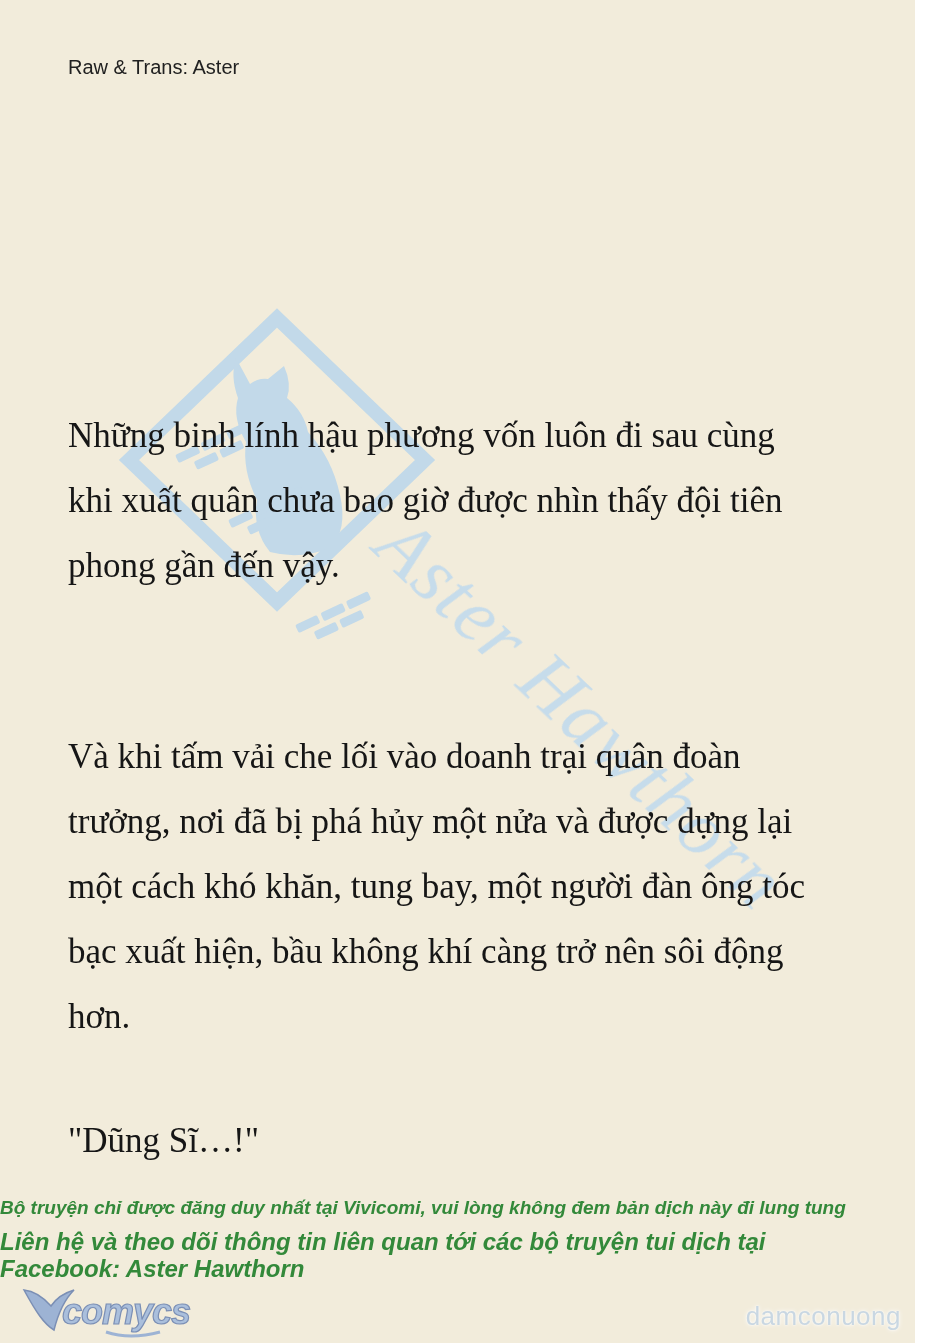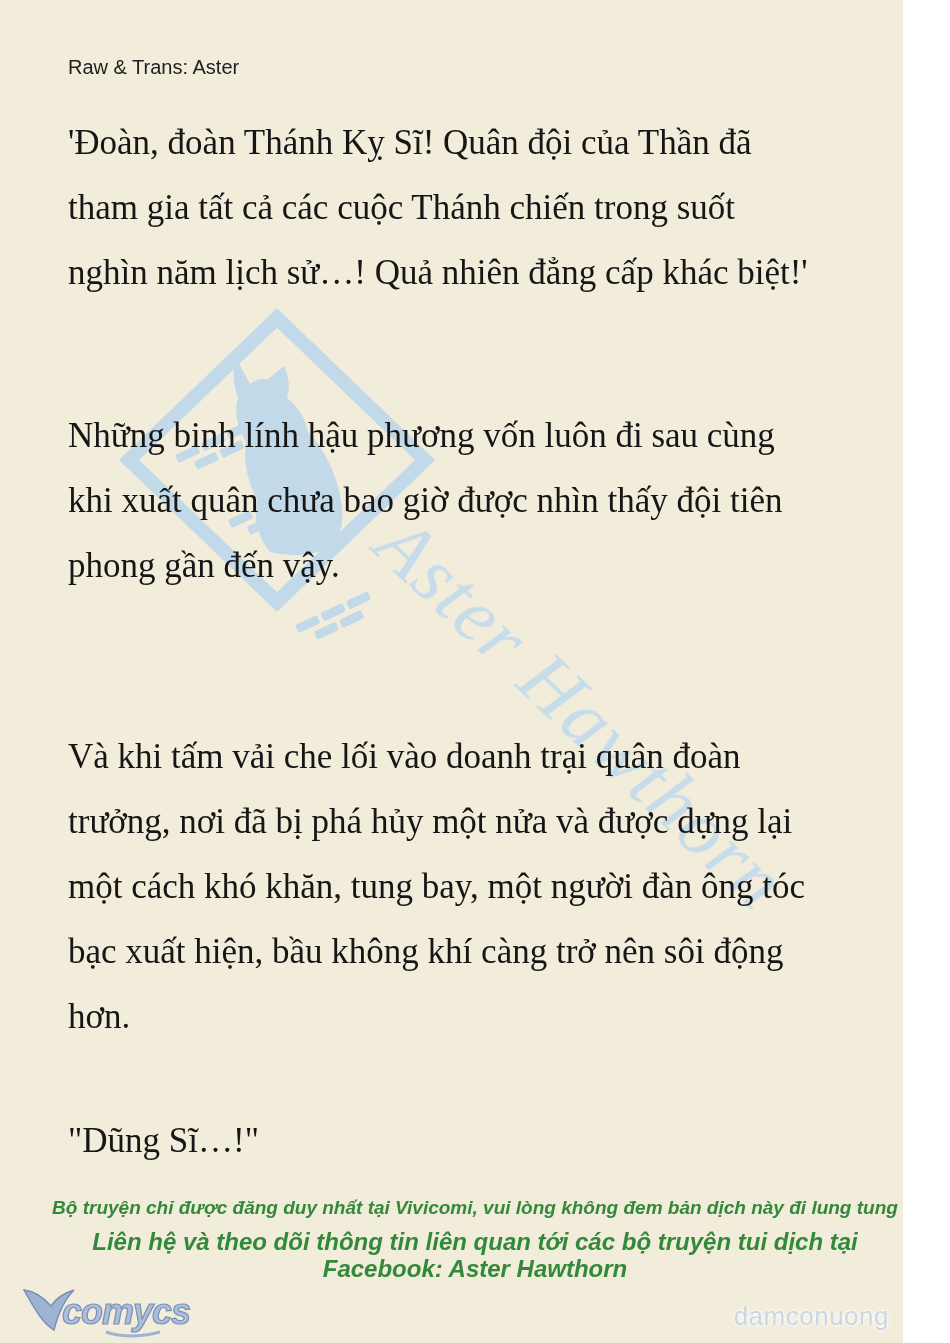--- a/index.html
+++ b/index.html
@@ -2,38 +2,39 @@
 <html><head>
 <meta charset="utf-8">
 <style>
   html,body{margin:0;padding:0;}
   .page{
     position:relative;
     width:903px;height:1343px;
     background:#f2ecdb;
     overflow:hidden;
     font-family:"Liberation Serif", serif;
+    padding-left:12px;
   }
   .credit{
     position:absolute;left:68px;top:56px;
     font-family:"Liberation Sans", sans-serif;
     font-size:20px;color:#212121;
   }
   .wm{position:absolute;left:0;top:0;pointer-events:none;}
   .para{
     position:absolute;left:68px;
     color:#161616;font-size:35px;line-height:65px;
     white-space:nowrap;
   }
   .p1{top:110px}
   .p2{top:403px}
   .p3{top:724px}
   .p4{top:1108px}
   .footer-line{
-    position:absolute;left:0;width:950px;text-align:center;
+    position:absolute;left:0;width:950px;text-align:left;
     font-family:"Liberation Sans", sans-serif;
     font-style:italic;font-weight:bold;color:#33893a;
   }
   .f1{top:1197px;font-size:19px}
   .f2{top:1228px;font-size:24px}
   .f3{top:1255px;font-size:24px}
   .vcomycs-logo{position:absolute;left:10px;top:1276px;}
   .damconuong{
     position:absolute;right:14px;top:1301px;
     font-family:"Liberation Sans", sans-serif;
@@ -77,25 +78,20 @@
           <rect x="28" y="0" width="24" height="9" rx="2"></rect>
           <rect x="56" y="0" width="24" height="9" rx="2"></rect>
           <rect x="14" y="14" width="24" height="9" rx="2"></rect>
           <rect x="42" y="14" width="24" height="9" rx="2"></rect>
         </g>
       </g>
       <text transform="translate(372,550) rotate(43.5)" font-family="Liberation Serif, serif" font-style="italic" font-size="78" letter-spacing="2" fill="#bcd8ee">Aster Hawthorn</text>
     </g>
   </svg>
 
-  <div class="para p1">
-    <div class="line">'Đoàn, đoàn Thánh Kỵ Sĩ! Quân đội của Thần đã</div>
-    <div class="line">tham gia tất cả các cuộc Thánh chiến trong suốt</div>
-    <div class="line">nghìn năm lịch sử…! Quả nhiên đẳng cấp khác biệt!'</div>
-  </div>
 
   <div class="para p2">
     <div class="line">Những binh lính hậu phương vốn luôn đi sau cùng</div>
     <div class="line">khi xuất quân chưa bao giờ được nhìn thấy đội tiên</div>
     <div class="line">phong gần đến vậy.</div>
   </div>
 
   <div class="para p3">
     <div class="line">Và khi tấm vải che lối vào doanh trại quân đoàn</div>
     <div class="line">trưởng, nơi đã bị phá hủy một nửa và được dựng lại</div>

